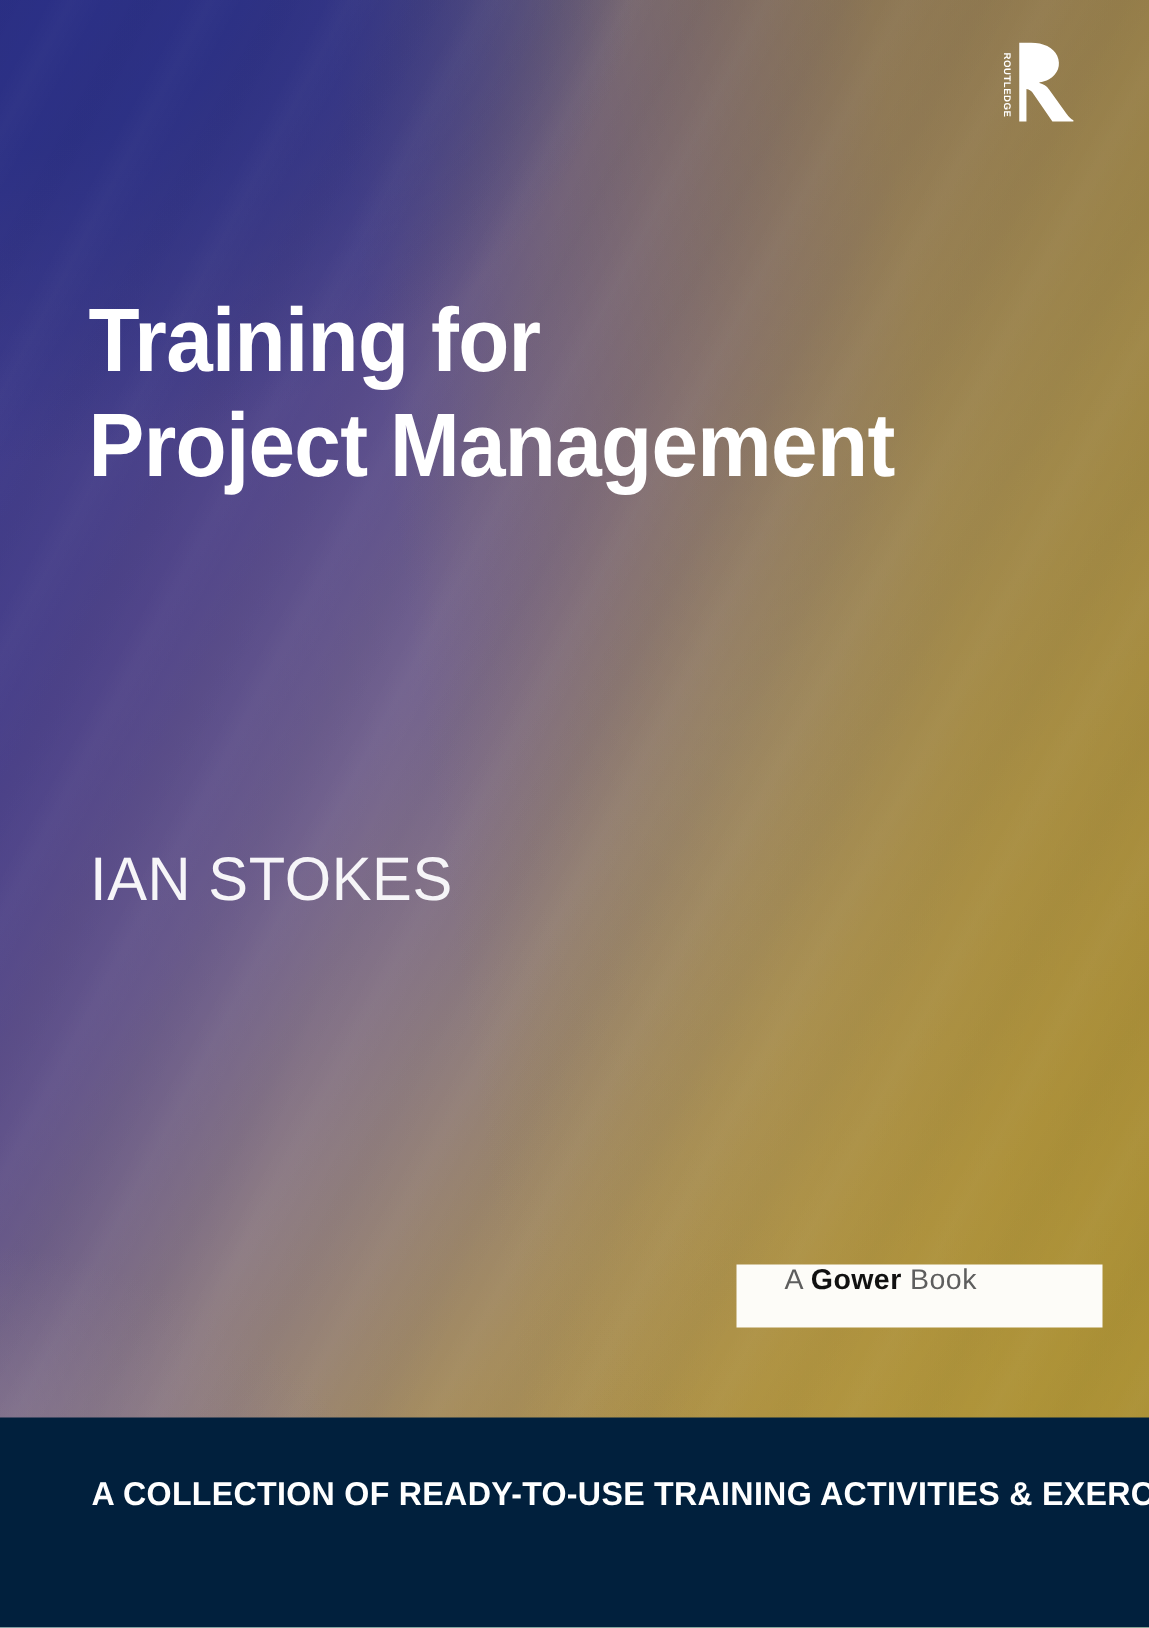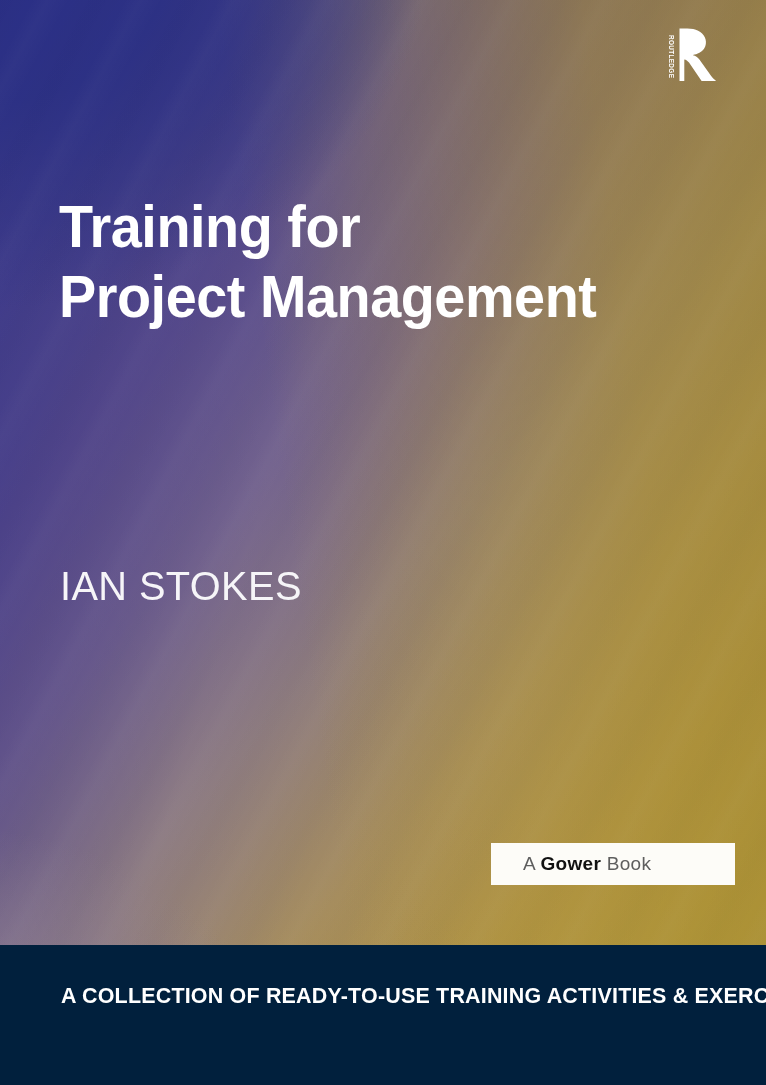--- a/index.html
+++ b/index.html
@@ -176,21 +176,20 @@
 
   
   .gower-badge {
     position: absolute;
     left: 491px;
     top: 843px;
     width: 244px;
     height: 42px;
     background: #fdfcf8;
     display: flex;
-    align-items: center;
   }
   .gower-text {
     margin-left: 32px;
     font-family: "Liberation Sans", sans-serif;
     font-size: 19px;
     color: #5e5e5e;
     letter-spacing: 0.3px;
     white-space: nowrap;
   }
   .gower-text .brand {

